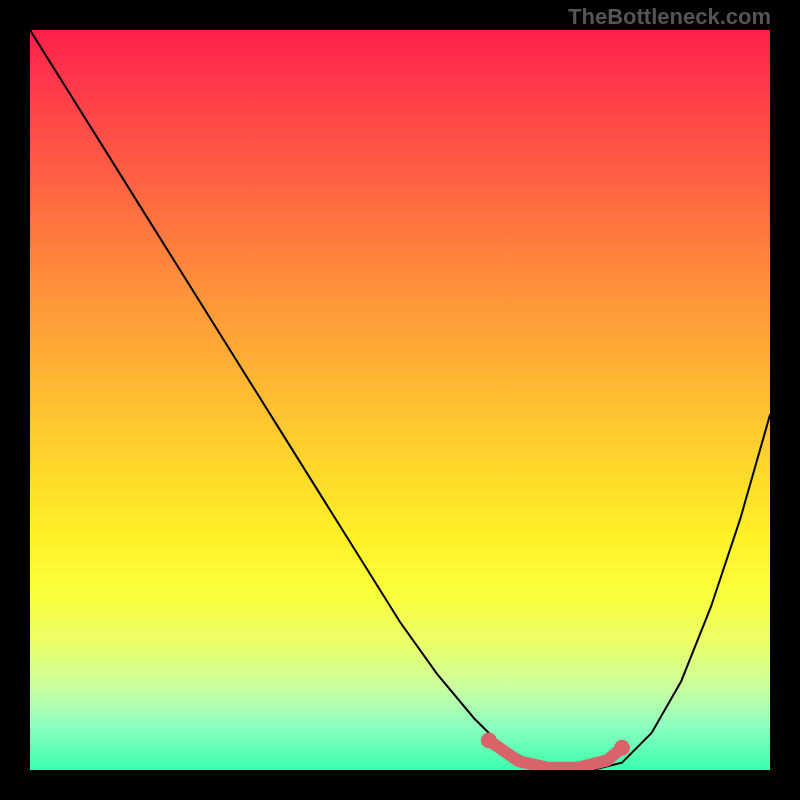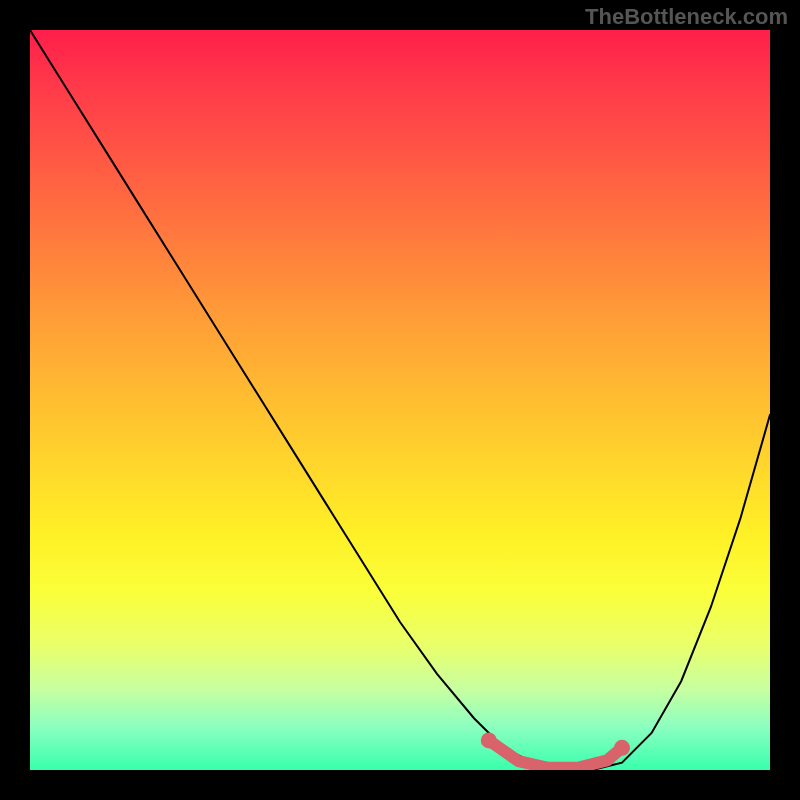--- a/index.html
+++ b/index.html
@@ -7,21 +7,21 @@
     padding: 0;
     width: 800px;
     height: 800px;
     background: #000;
     position: relative;
     overflow: hidden;
   }
   .watermark {
     position: absolute;
     top: 4px;
-    right: 12px;
+    right: 29px;
     font-family: Arial, sans-serif;
     font-size: 22px;
     font-weight: bold;
     color: #555;
     z-index: 10;
   }
   .plot-area {
     position: absolute;
     left: 30px;
     top: 30px;

